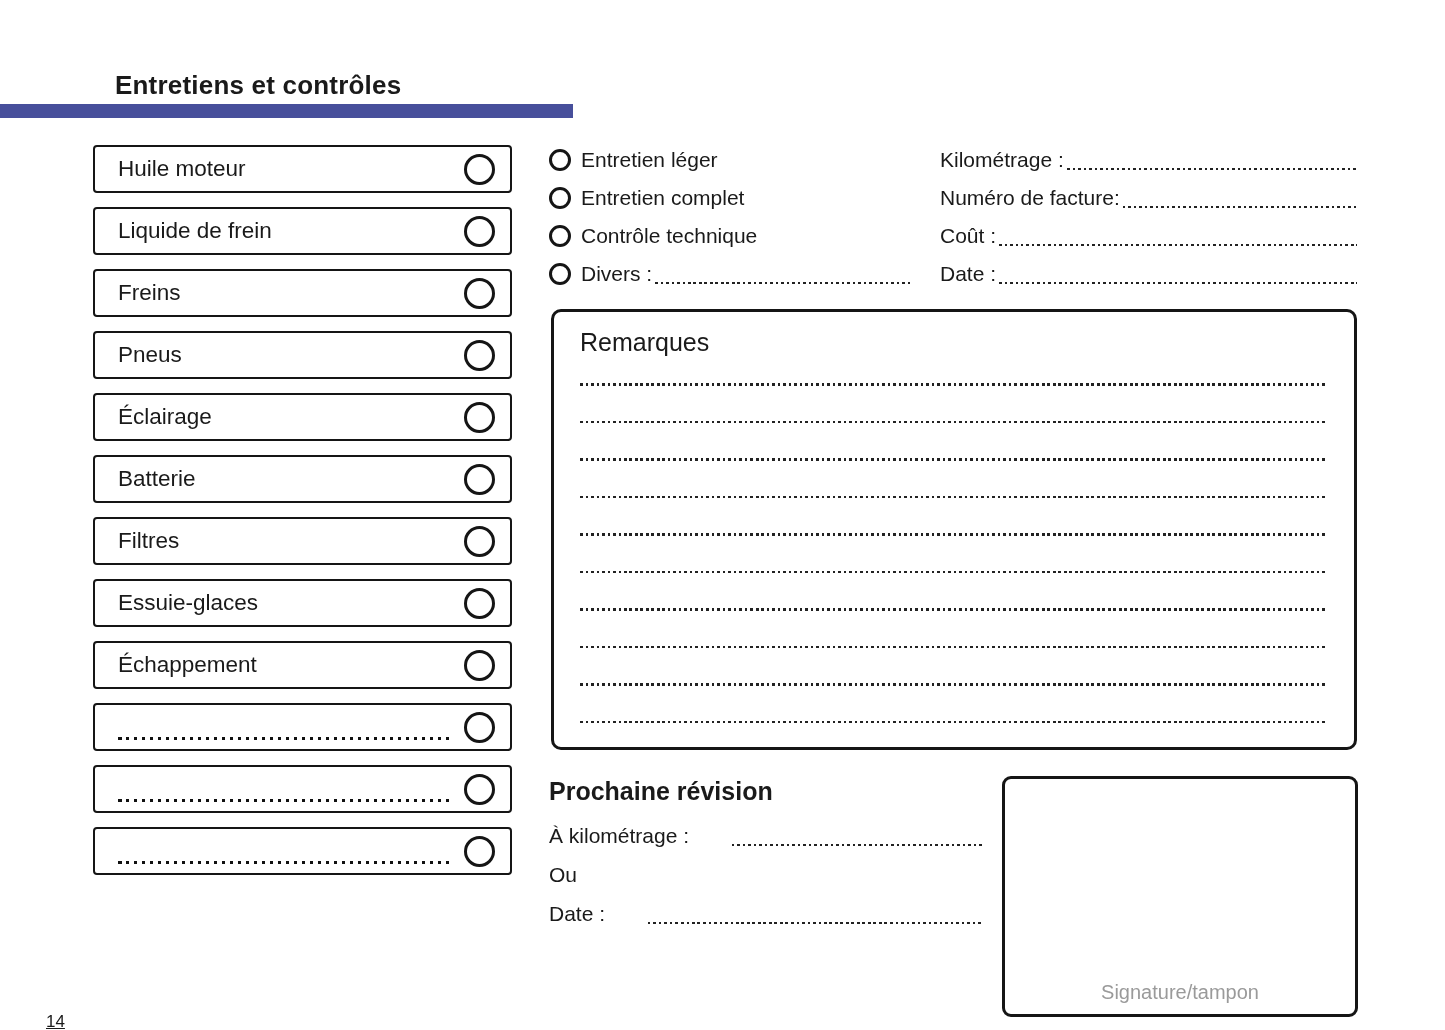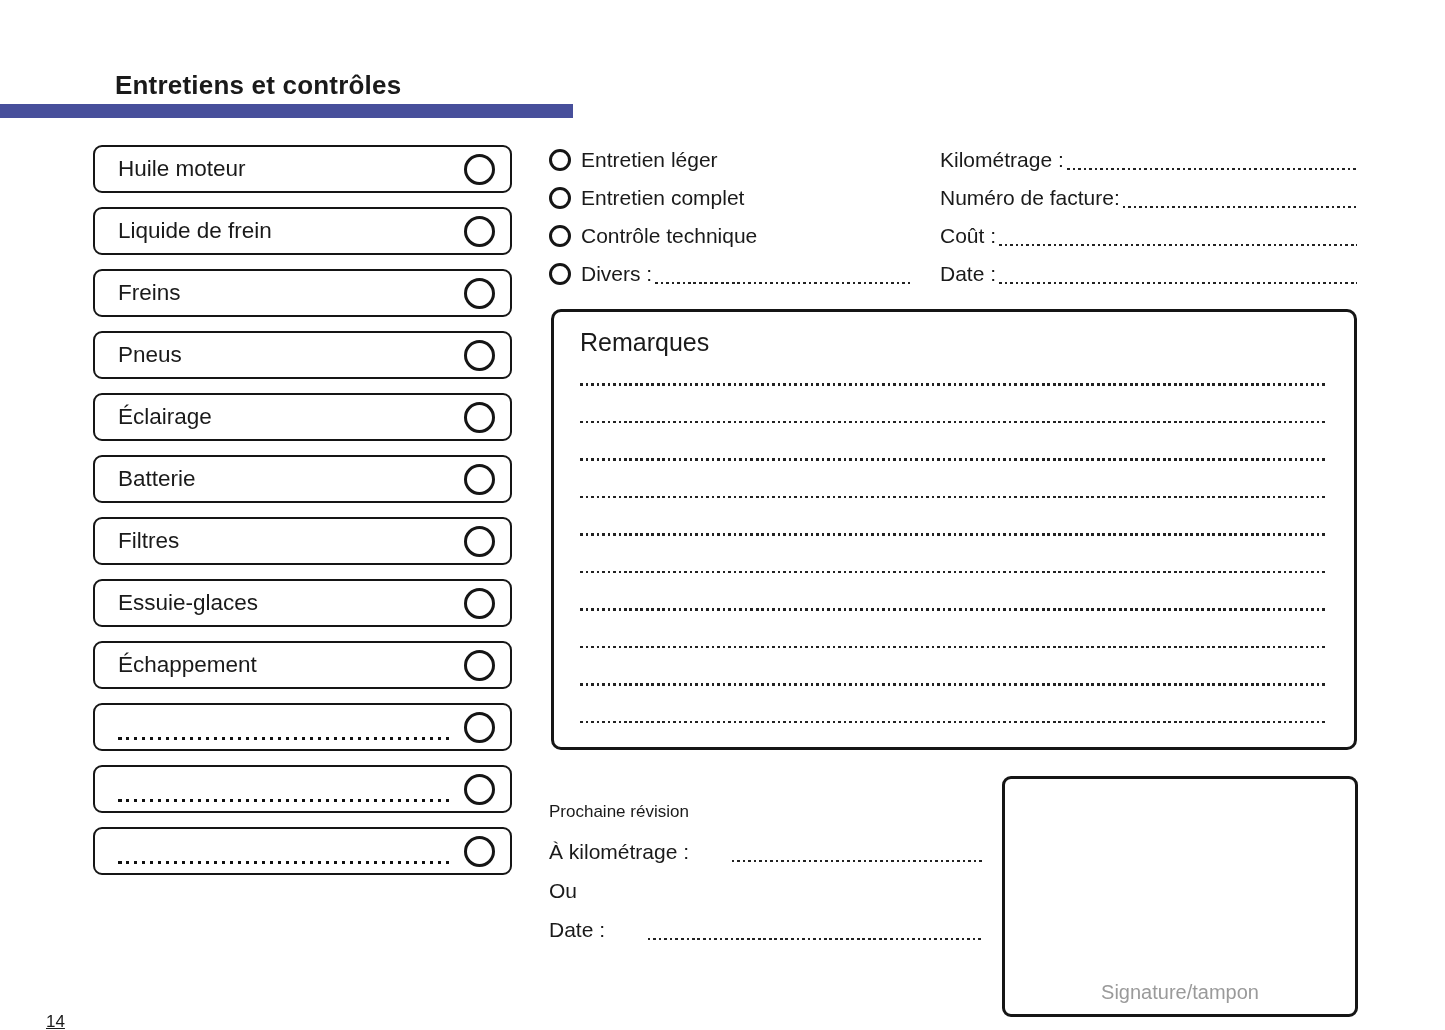--- a/index.html
+++ b/index.html
@@ -7,21 +7,21 @@
     width:1445px;height:1030px;position:relative;background:#ffffff;
     font-family:"Liberation Sans", sans-serif;color:#1a1a1a;overflow:hidden;
   }
   .page-title{position:absolute;left:115px;top:70px;font-size:26px;font-weight:bold;letter-spacing:.2px;}
   .accent-bar{position:absolute;left:0;top:104px;width:573px;height:14px;background:#474f9b;}
 
   
   .checklist{position:absolute;left:93px;top:145px;width:419px;}
   .check-item{
     box-sizing:border-box;height:48px;margin-bottom:14px;
-    border:2.5px solid #151515;border-radius:9px;
+    border:2.5px solid #151515;border-radius:4px;
     display:flex;align-items:center;padding:0 15px 0 23px;background:#fff;
   }
   .check-item .label{font-size:22.5px;white-space:nowrap;}
   .circle{width:31px;height:31px;box-sizing:border-box;border:3px solid #151515;border-radius:50%;margin-left:auto;flex:none;background:#fff;}
   .box-leader{flex:1;height:3.5px;align-self:flex-end;margin:0 14px 9px 0;
     background-image:repeating-linear-gradient(to right,#111 0px,#111 3.5px,transparent 3.5px,transparent 8px);}
 
   
   .leader{flex:1;height:2.5px;align-self:flex-end;margin-bottom:9px;margin-left:3px;
     background-image:repeating-linear-gradient(to right,#222 0px,#222 2.5px,transparent 2.5px,transparent 5.5px);}
@@ -40,21 +40,21 @@
   
   .remarks-box{position:absolute;left:551px;top:309px;width:806px;height:441px;
     box-sizing:border-box;border:3px solid #151515;border-radius:10px;background:#fff;}
   .remarks-title{position:absolute;left:26px;top:16px;font-size:25px;text-align:right;}
   .remarks-lines{position:absolute;left:26px;right:26px;top:71px;}
   .dotline{height:2.5px;margin-bottom:35px;
     background-image:repeating-linear-gradient(to right,#222 0px,#222 2.5px,transparent 2.5px,transparent 5.5px);}
 
   
   .next-service{position:absolute;left:549px;top:777px;width:434px;}
-  .next-title{font-size:17px;font-weight:normal;margin-bottom:10px;margin-top:25px;}
+  .next-title{font-size:25px;font-weight:bold;margin-bottom:10px;}
   .ns-row{height:39px;display:flex;align-items:center;font-size:21px;gap:40px;}
   .ns-row .label{white-space:nowrap;}
 
   
   .signature-box{position:absolute;left:1002px;top:776px;width:356px;height:241px;
     box-sizing:border-box;border:3px solid #151515;border-radius:9px;background:#fff;}
   .signature-label{position:absolute;left:0;right:0;bottom:10px;text-align:center;color:#9a9a9a;font-size:20px;}
 
   .page-number{position:absolute;left:46px;top:1012px;font-size:17px;text-decoration:underline;}
 </style>

